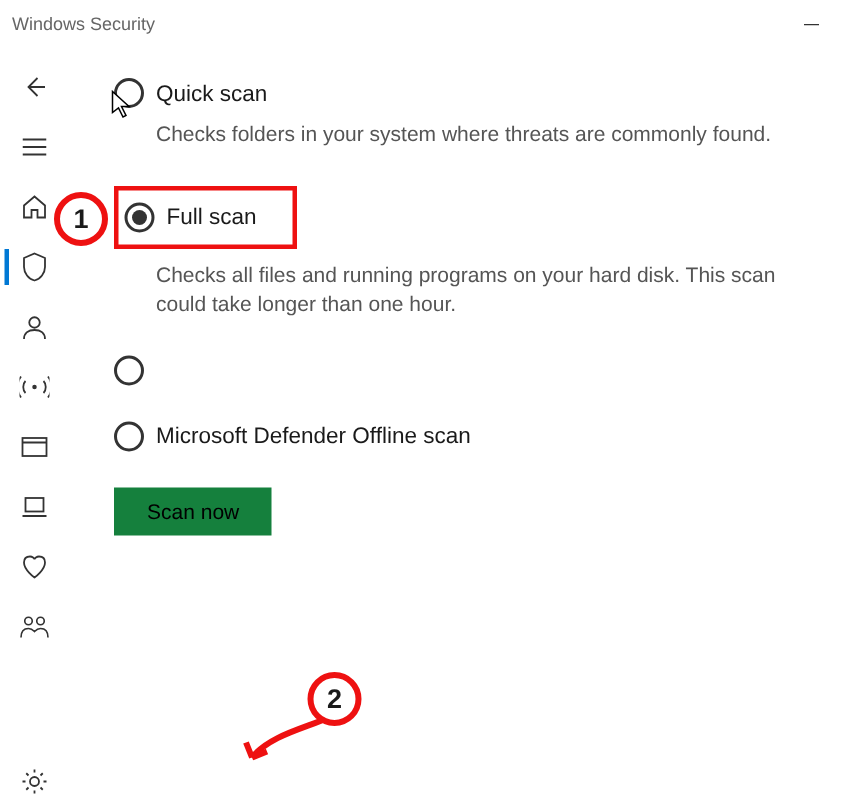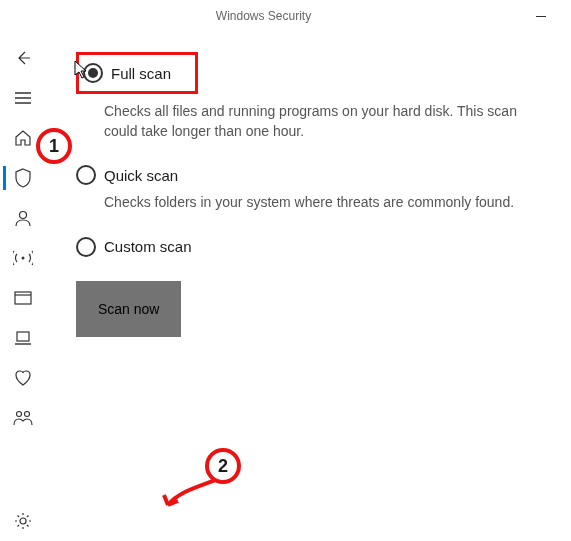--- a/index.html
+++ b/index.html
@@ -11,21 +11,20 @@
       height: 541px;
       background: #fff;
       position: relative;
       overflow: hidden;
     }
     .titlebar {
       height: 32px;
       display: flex;
       align-items: center;
       padding: 0 8px;
-      text-align: center;
     }
     .titlebar-title {
       font-size: 12px;
       color: #666;
       flex: 1;
     }
     .titlebar-controls {
       display: flex;
       gap: 0;
     }
@@ -108,23 +107,23 @@
     }
     .highlight-box {
       border: 3px solid #e11;
       display: inline-flex;
       padding: 8px 24px 8px 4px;
       align-items: center;
       gap: 8px;
       position: relative;
     }
     .scan-button {
-      background: #737373;
+      background: #15803d;
       border: none;
-      padding: 20px 22px;
+      padding: 8px 22px;
       font-size: 14px;
       font-family: inherit;
       cursor: pointer;
     }
     .callout {
       position: absolute;
       width: 36px;
       height: 36px;
       border: 4px solid #e11;
       border-radius: 50%;
@@ -226,45 +225,48 @@
       <svg width="18" height="18" viewBox="0 0 18 18">
           <circle cx="9" cy="9" r="3" stroke="#333" stroke-width="1.2" fill="none"></circle>
           <path d="M9 1 V3 M9 15 V17 M1 9 H3 M15 9 H17 M3.5 3.5 L5 5 M13 13 L14.5 14.5 M3.5 14.5 L5 13 M13 5 L14.5 3.5" stroke="#333" stroke-width="1.2"></path>
         </svg>
     </div>
   </div>
 
   <div class="content">
 
     <div class="option">
+      <div class="option-head">
+        <span class="radio"></span>
+        <span class="option-title">Quick scan</span>
+      </div>
+      <div class="option-desc">Checks folders in your system where threats are commonly found.</div>
+    </div>
+
+    <div class="option">
       <div class="highlight-box">
         <span class="radio selected">
             <span class="dot"></span>
           </span>
         <span class="option-title">Full scan</span>
       </div>
       <div class="option-desc" style="margin-top:8px">Checks all files and running programs on your hard disk. This scan could take longer than one hour.</div>
     </div>
 
     <div class="option">
       <div class="option-head">
         <span class="radio"></span>
-        <span class="option-title">Quick scan</span>
-      </div>
-      <div class="option-desc">Checks folders in your system where threats are commonly found.</div>
+      </div>
     </div>
 
     <div class="option">
       <div class="option-head">
         <span class="radio"></span>
-        <span class="option-title">Custom scan</span>
-      </div>
-    </div>
-
-    <div class="option">
+        <span class="option-title">Microsoft Defender Offline scan</span>
+      </div>
     </div>
 
     <button class="scan-button">Scan now</button>
 
   </div>
 </div>
 
 <div class="callout callout-1">1</div>
 <div class="callout callout-2">2</div>
 

